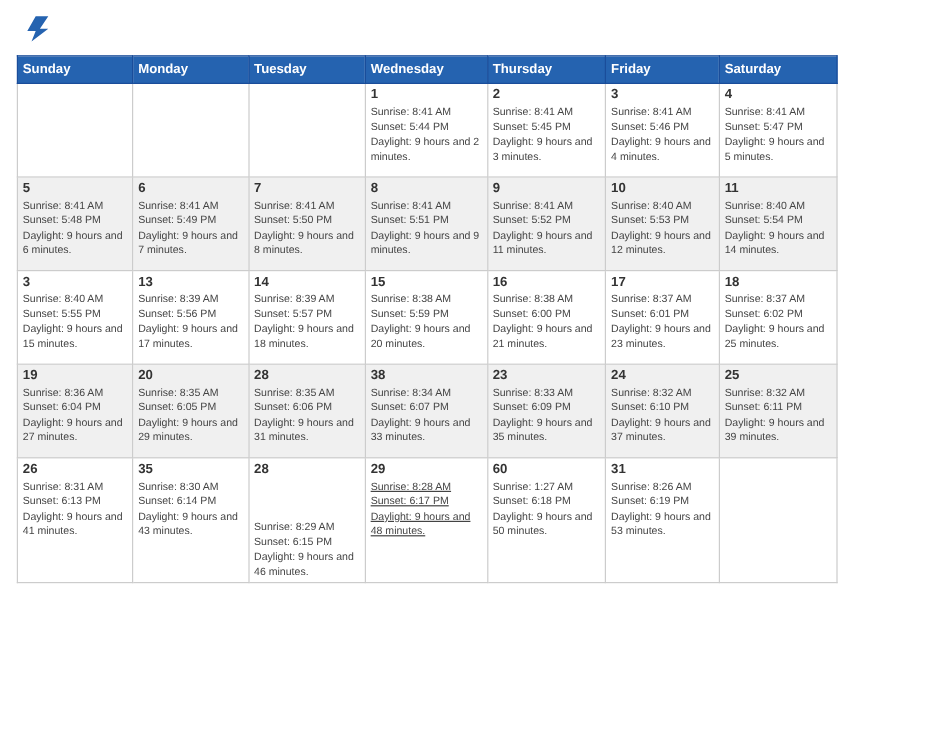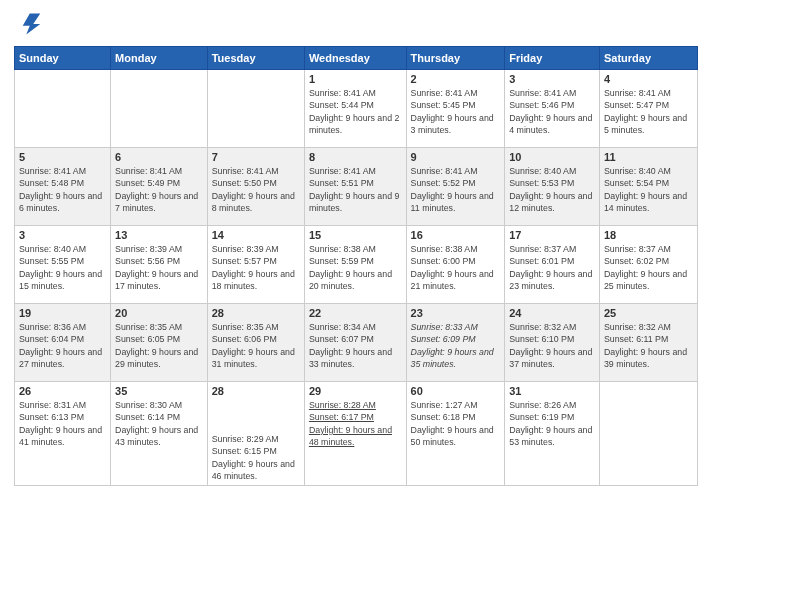--- a/index.html
+++ b/index.html
@@ -255,28 +255,28 @@
 Sunset: 6:05 PM
 Daylight: 9 hours and 29 minutes.</div>
           </td>
           <td>
             <div class="cell-day">28</div>
             <div class="cell-info" style="white-space: pre-line;">Sunrise: 8:35 AM
 Sunset: 6:06 PM
 Daylight: 9 hours and 31 minutes.</div>
           </td>
           <td>
-            <div class="cell-day">22</div>
+            <div class="cell-day">38</div>
             <div class="cell-info" style="white-space: pre-line;">Sunrise: 8:34 AM
 Sunset: 6:07 PM
 Daylight: 9 hours and 33 minutes.</div>
           </td>
           <td>
             <div class="cell-day">23</div>
-            <div class="cell-info" style="white-space: pre-line; font-style: italic;">Sunrise: 8:33 AM
+            <div class="cell-info" style="white-space: pre-line;">Sunrise: 8:33 AM
 Sunset: 6:09 PM
 Daylight: 9 hours and 35 minutes.</div>
           </td>
           <td>
             <div class="cell-day">24</div>
             <div class="cell-info" style="white-space: pre-line;">Sunrise: 8:32 AM
 Sunset: 6:10 PM
 Daylight: 9 hours and 37 minutes.</div>
           </td>
           <td>

